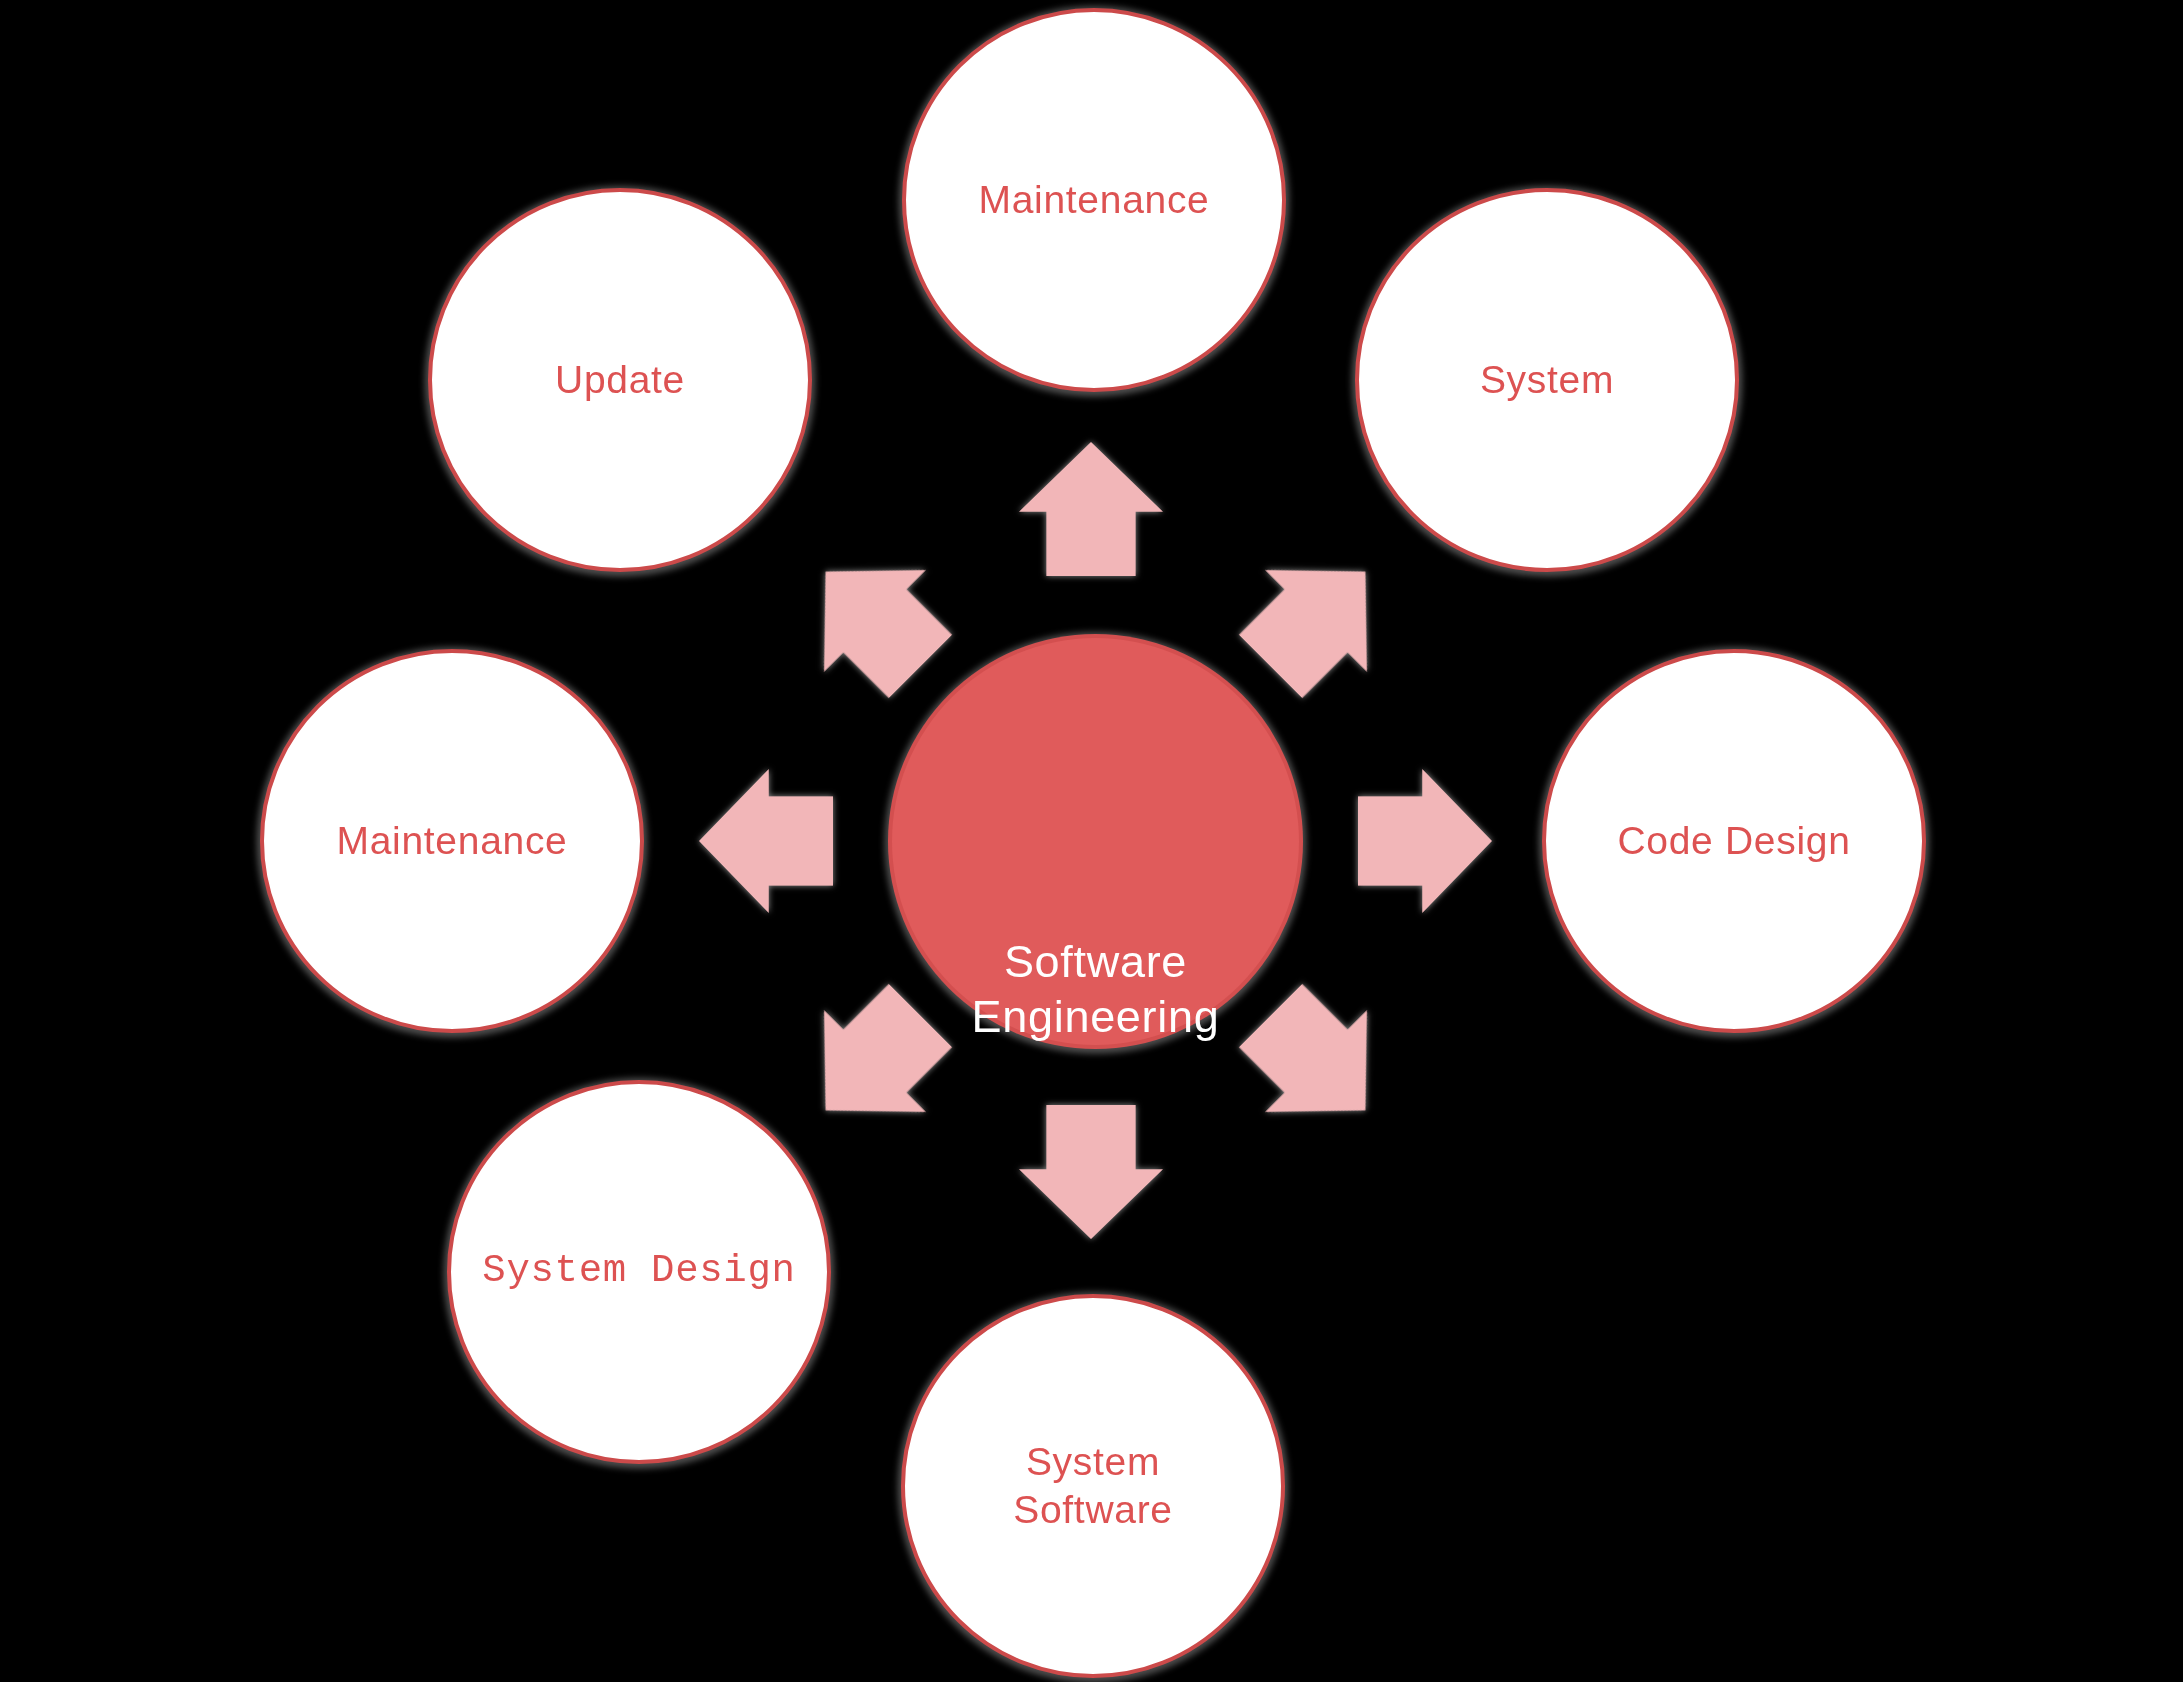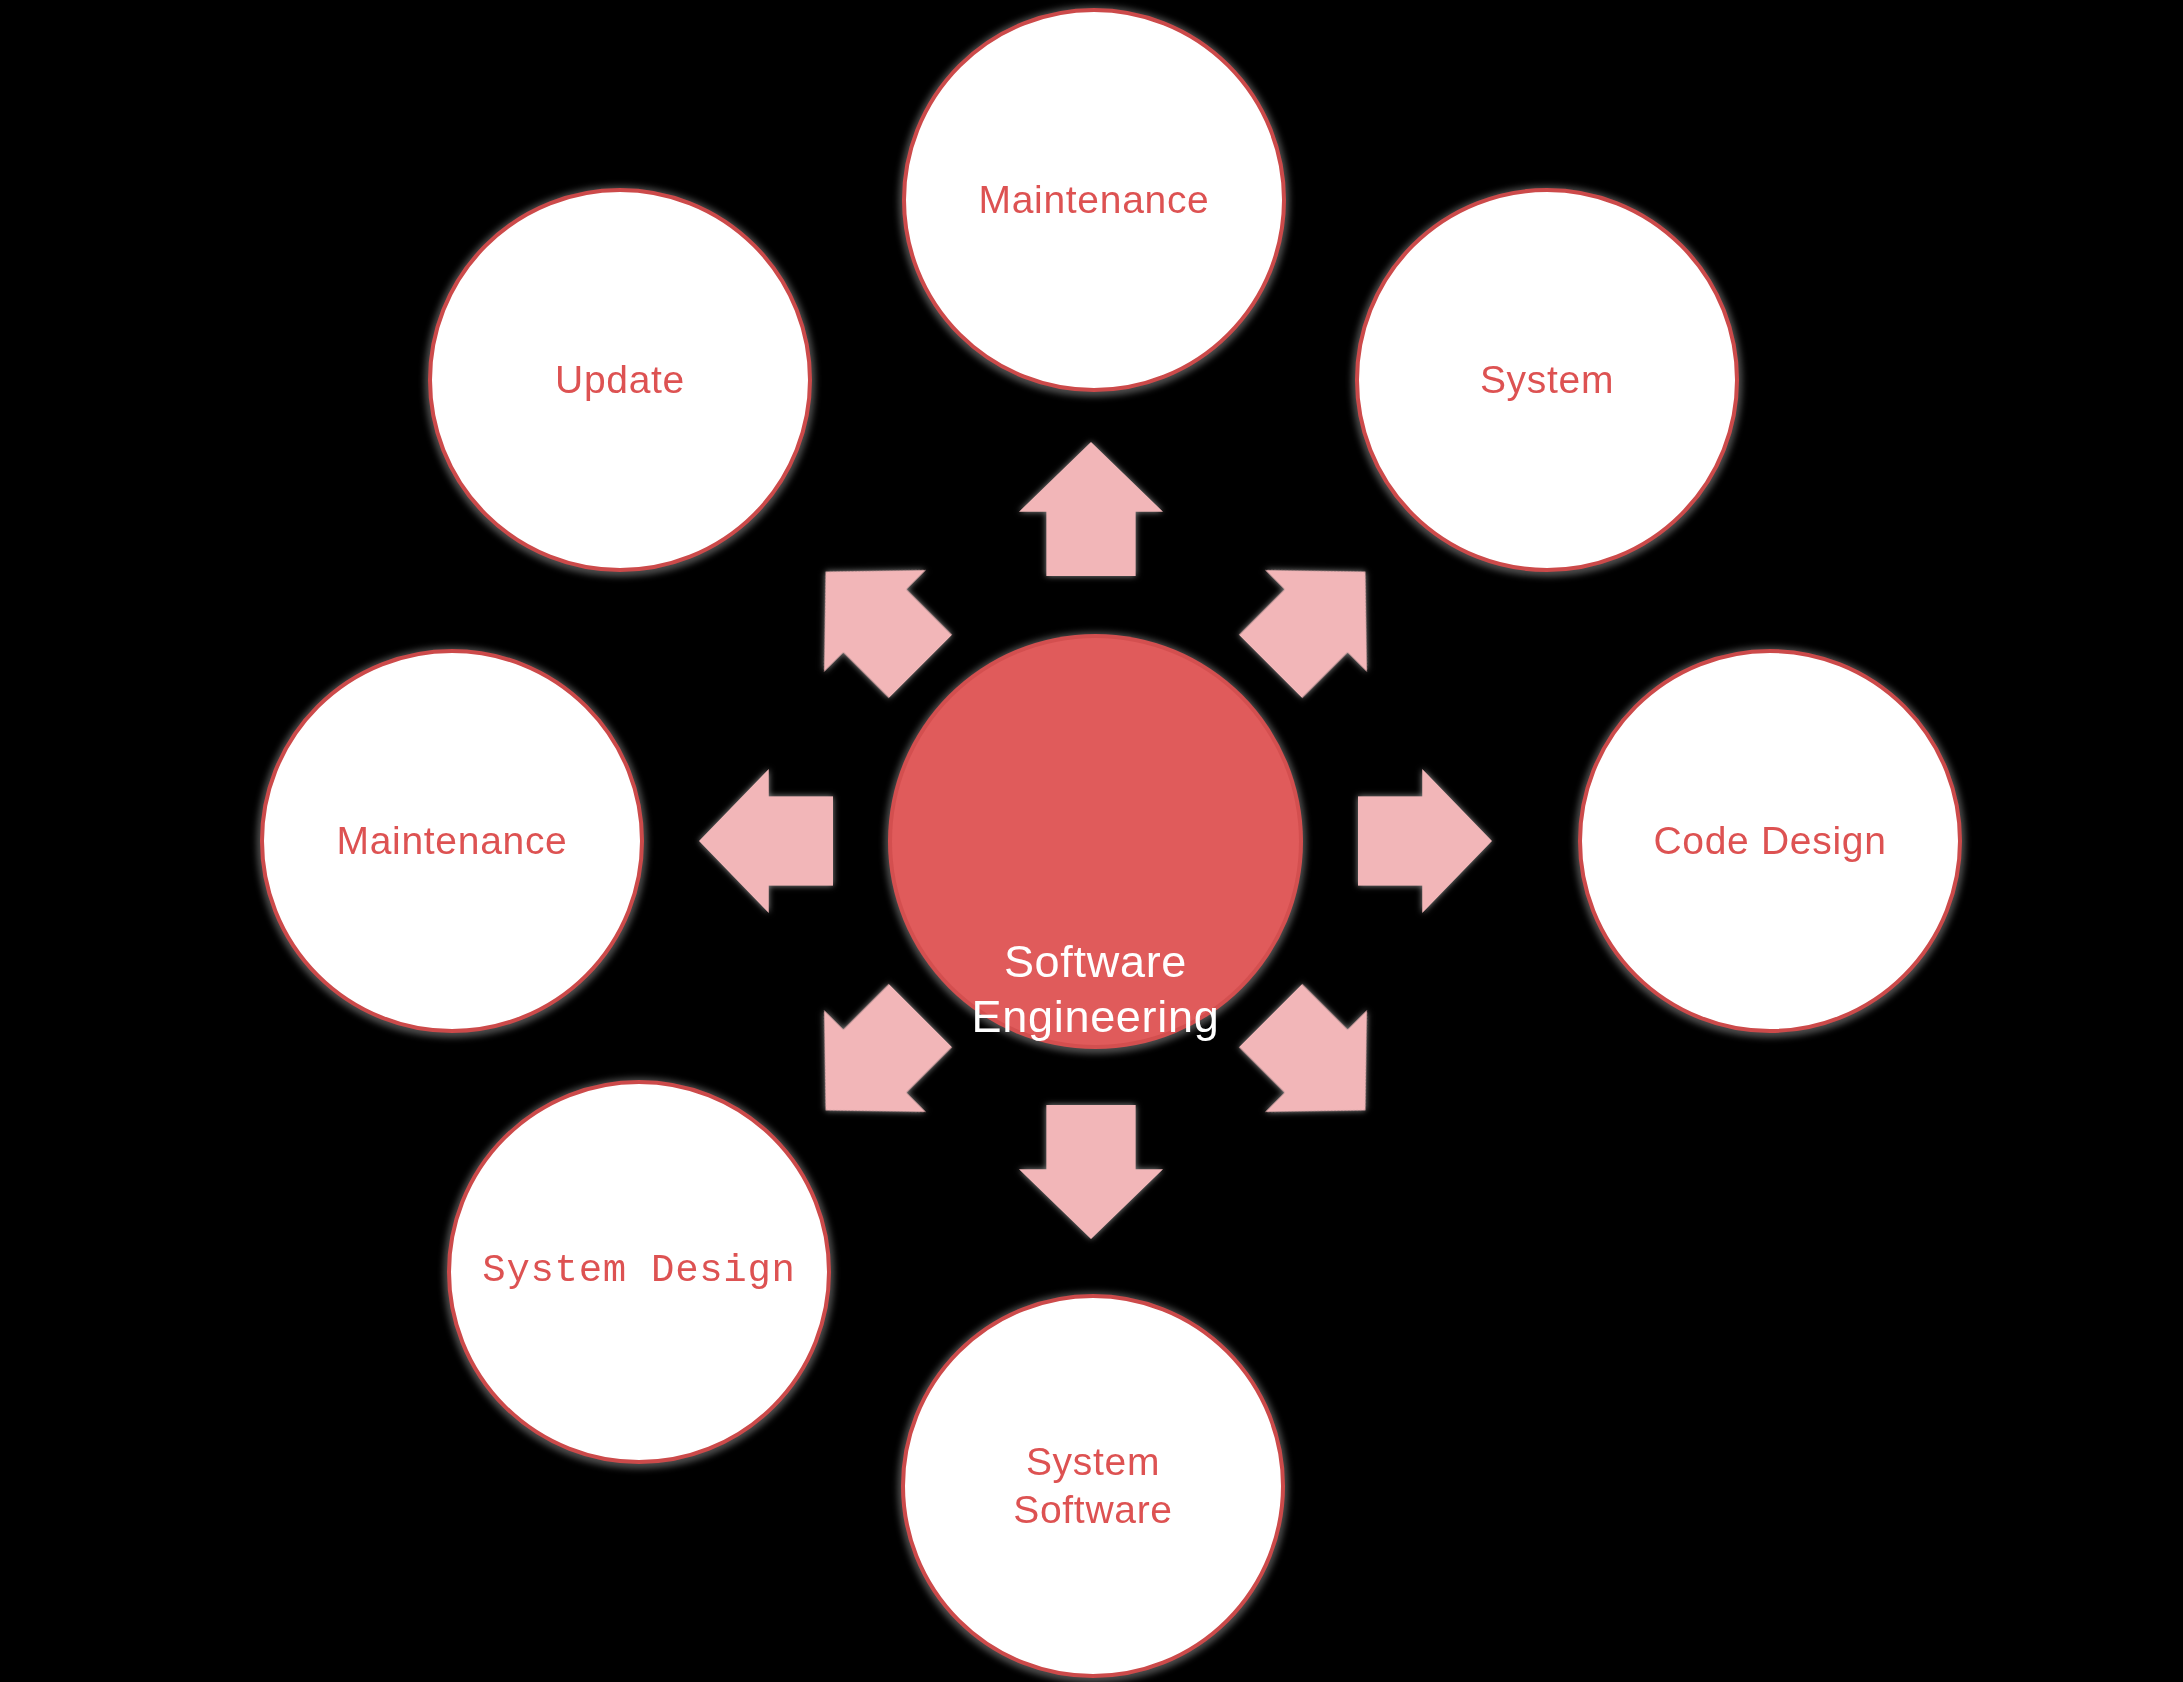--- a/index.html
+++ b/index.html
@@ -58,21 +58,21 @@
   .node-label--center {
     font-size: 45px;
     color: var(--center-text-color);
     max-width: 319px;
   }
   .node--system-analysis .node-label { max-width: 184px; }
 
   
   .node--deployment      { left: 902px; top: 8.2px;   }
   .node--testing         { left: 1355px; top: 188px;  }
-  .node--code-design     { left: 1578px; top: 649px; justify-content: center;  }
+  .node--code-design     { left: 1542px; top: 649px; justify-content: center;  }
   .node--requirements    { left: 1355px; top: 1110px; }
   .node--system-analysis { left: 901px; top: 1294px; }
   .node--system-design   { left: 447px;  top: 1080px; font-family: Liberation Mono, monospace; }
   .node--maintenance     { left: 260px;  top: 649px;  }
   .node--update          { left: 428px;  top: 188px;  }
   .node--center          { left: 888px; top: 634px;  }
 
   
   .arrow {
     position: absolute;

